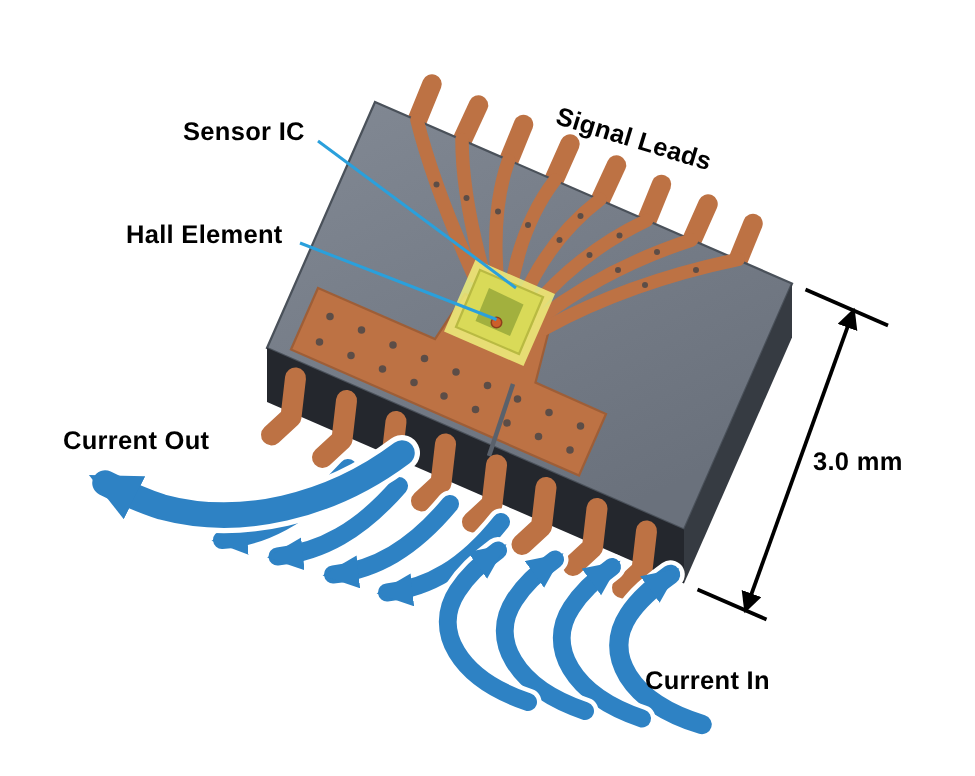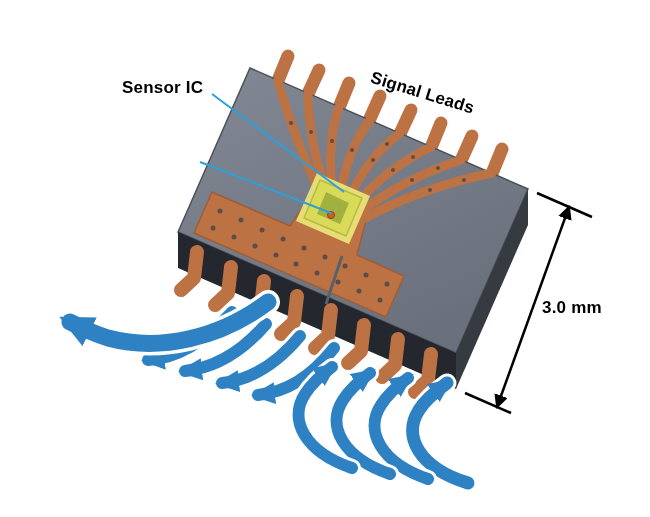--- a/index.html
+++ b/index.html
@@ -162,16 +162,19 @@
       </g>
     </g>
 
     <g stroke="#2aa0dc" stroke-width="2">
       <line x1="212" y1="94" x2="344" y2="192"></line>
       <line x1="200" y1="162" x2="331" y2="213"></line>
     </g>
   </svg>
 
   <div class="lbl" style="left:122px; top:78px;">Sensor IC</div>
+  <div class="lbl" style="left:84px; top:147px;">Hall Element</div>
   <div class="lbl lbl-rot" style="left:374px; top:68px;">Signal Leads</div>
+  <div class="lbl" style="left:42px; top:284px;">Current Out</div>
+  <div class="lbl" style="left:430px; top:444px;">Current In</div>
   <div class="lbl" style="left:542px; top:298px;">3.0 mm</div>
 
 </div>
 
 </body></html>

